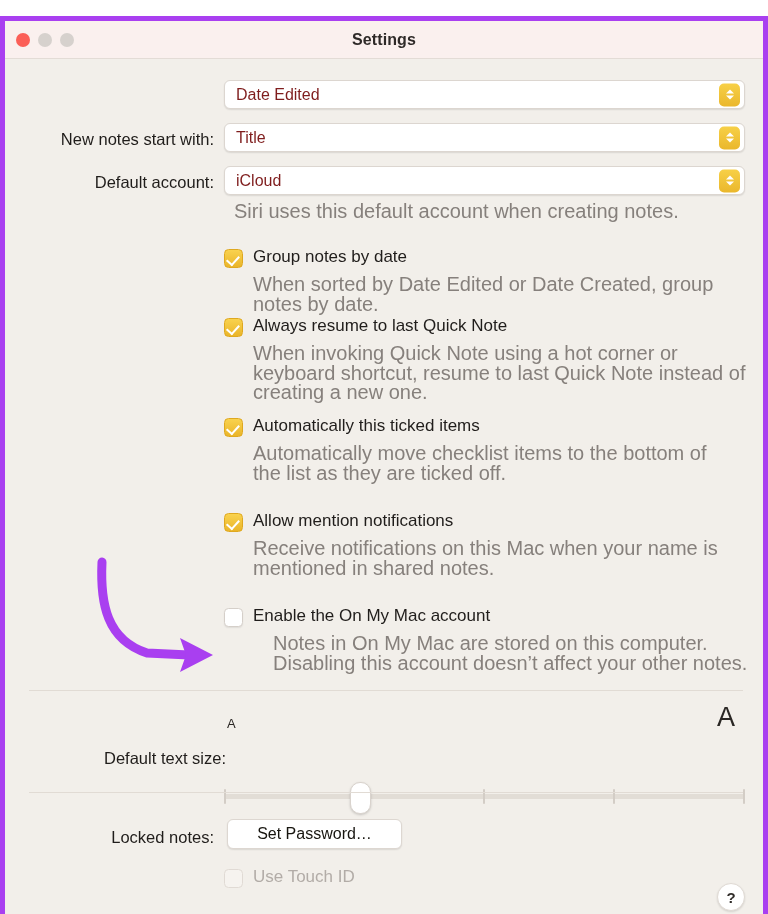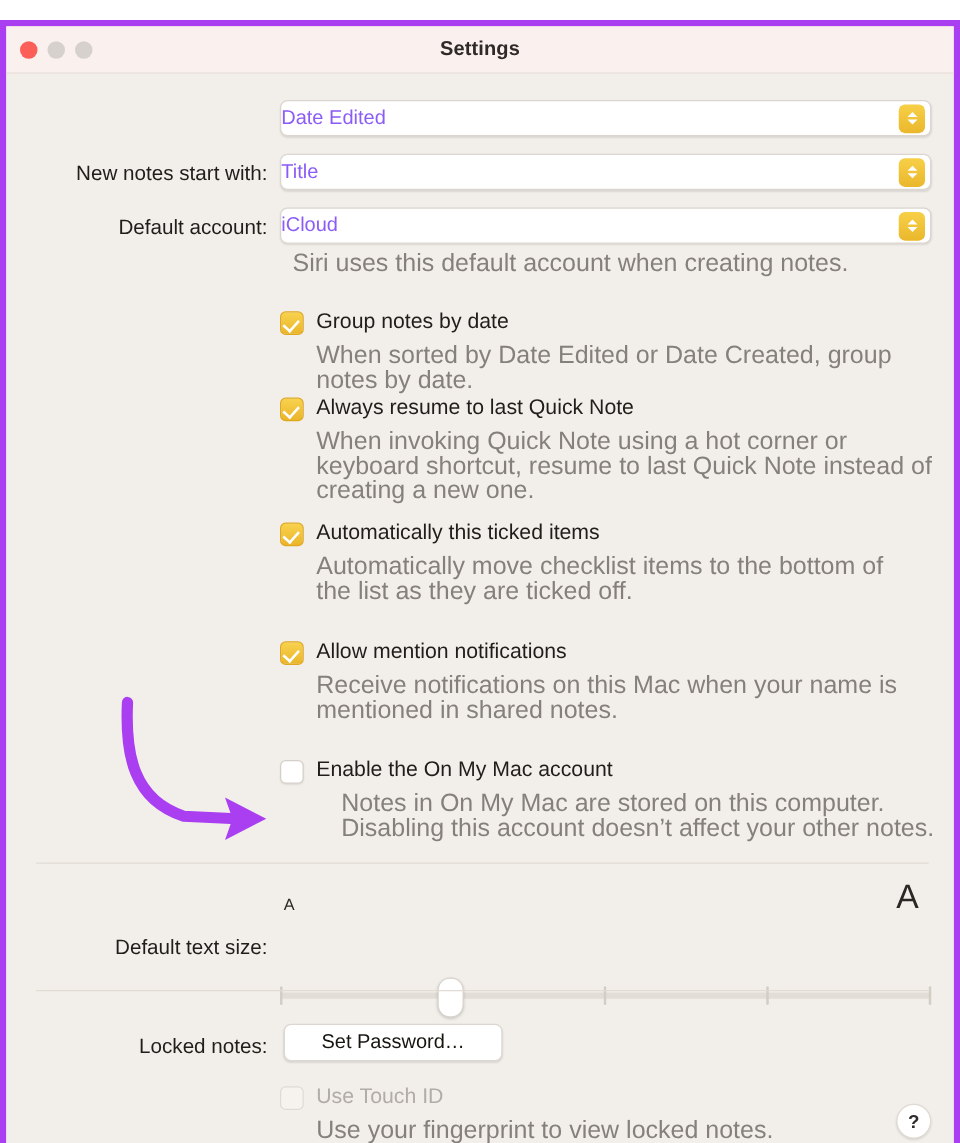--- a/index.html
+++ b/index.html
@@ -86,22 +86,23 @@
     height: 29px;
     box-sizing: border-box;
     background: #ffffff;
     border: 1px solid #dcd6d0;
     border-radius: 6px;
     box-shadow: 0 1px 1.5px rgba(0,0,0,0.10);
     display: flex;
     align-items: center;
   }
   .popup .value {
+    padding-left: 11px;
     font-size: 16px;
-    color: #8b5cf6;
+    color: #7f1d1d;
     white-space: nowrap;
   }
   .stepper {
     position: absolute;
     right: 4px;
     top: 50%;
     transform: translateY(-50%);
     width: 21px;
     height: 23px;
     border-radius: 5px;
@@ -346,40 +347,39 @@
       <span class="cbox off"></span>
       <span class="cblabel">Enable the On My Mac account</span>
     </div>
     <div class="hint" style="left:248px; top:575px; max-width:480px;margin-left:20px;">Notes in On My Mac are stored on this computer. Disabling this account doesn’t affect your other notes.</div>
 
     <div class="divider" style="top:631px;"></div>
 
     <div class="sizemark" style="left:222px; top:658px; font-size:13px;">A</div>
     <div class="sizemark" style="left:712px; top:645px; font-size:27px;">A</div>
 
-    <div class="labelcol" style="top:690px;">Default text size:</div>
+    <div class="labelcol" style="top:690px;padding-left:12px;">Default text size:</div>
 
     <div id="slider-track">
       <span class="tick" style="left:0px;"></span>
       <span class="tick" style="left:259px;"></span>
       <span class="tick" style="left:389px;"></span>
       <span class="tick" style="left:519px;"></span>
       <span id="slider-thumb" style="left:135px;"></span>
     </div>
 
     <div class="divider" style="top:733px;"></div>
 
     <div class="labelcol" style="top:769px;">Locked notes:</div>
     <div class="pushbtn" style="left:222px; top:760px; width:175px; height:30px;">Set Password…</div>
 
     <div class="cbrow" style="top:810px;">
       <span class="cbox off dim"></span>
       <span class="cblabel dim">Use Touch ID</span>
     </div>
-    <div class="hint" style="left:248px; top:836px;">Use your fingerprint to view locked notes.</div>
 
     <div id="help-button">?</div>
 
     <svg id="annotation-arrow" viewBox="0 0 150 130">
       <path d="M 17 8 C 15 50, 22 86, 62 99 L 104 101" fill="none" stroke="#a93ff0" stroke-width="9" stroke-linecap="round" stroke-linejoin="round"></path>
       <path d="M 95 84 L 128 101 L 95 118 L 101 101 Z" fill="#a93ff0"></path>
     </svg>
 
   </div>
 </div>

